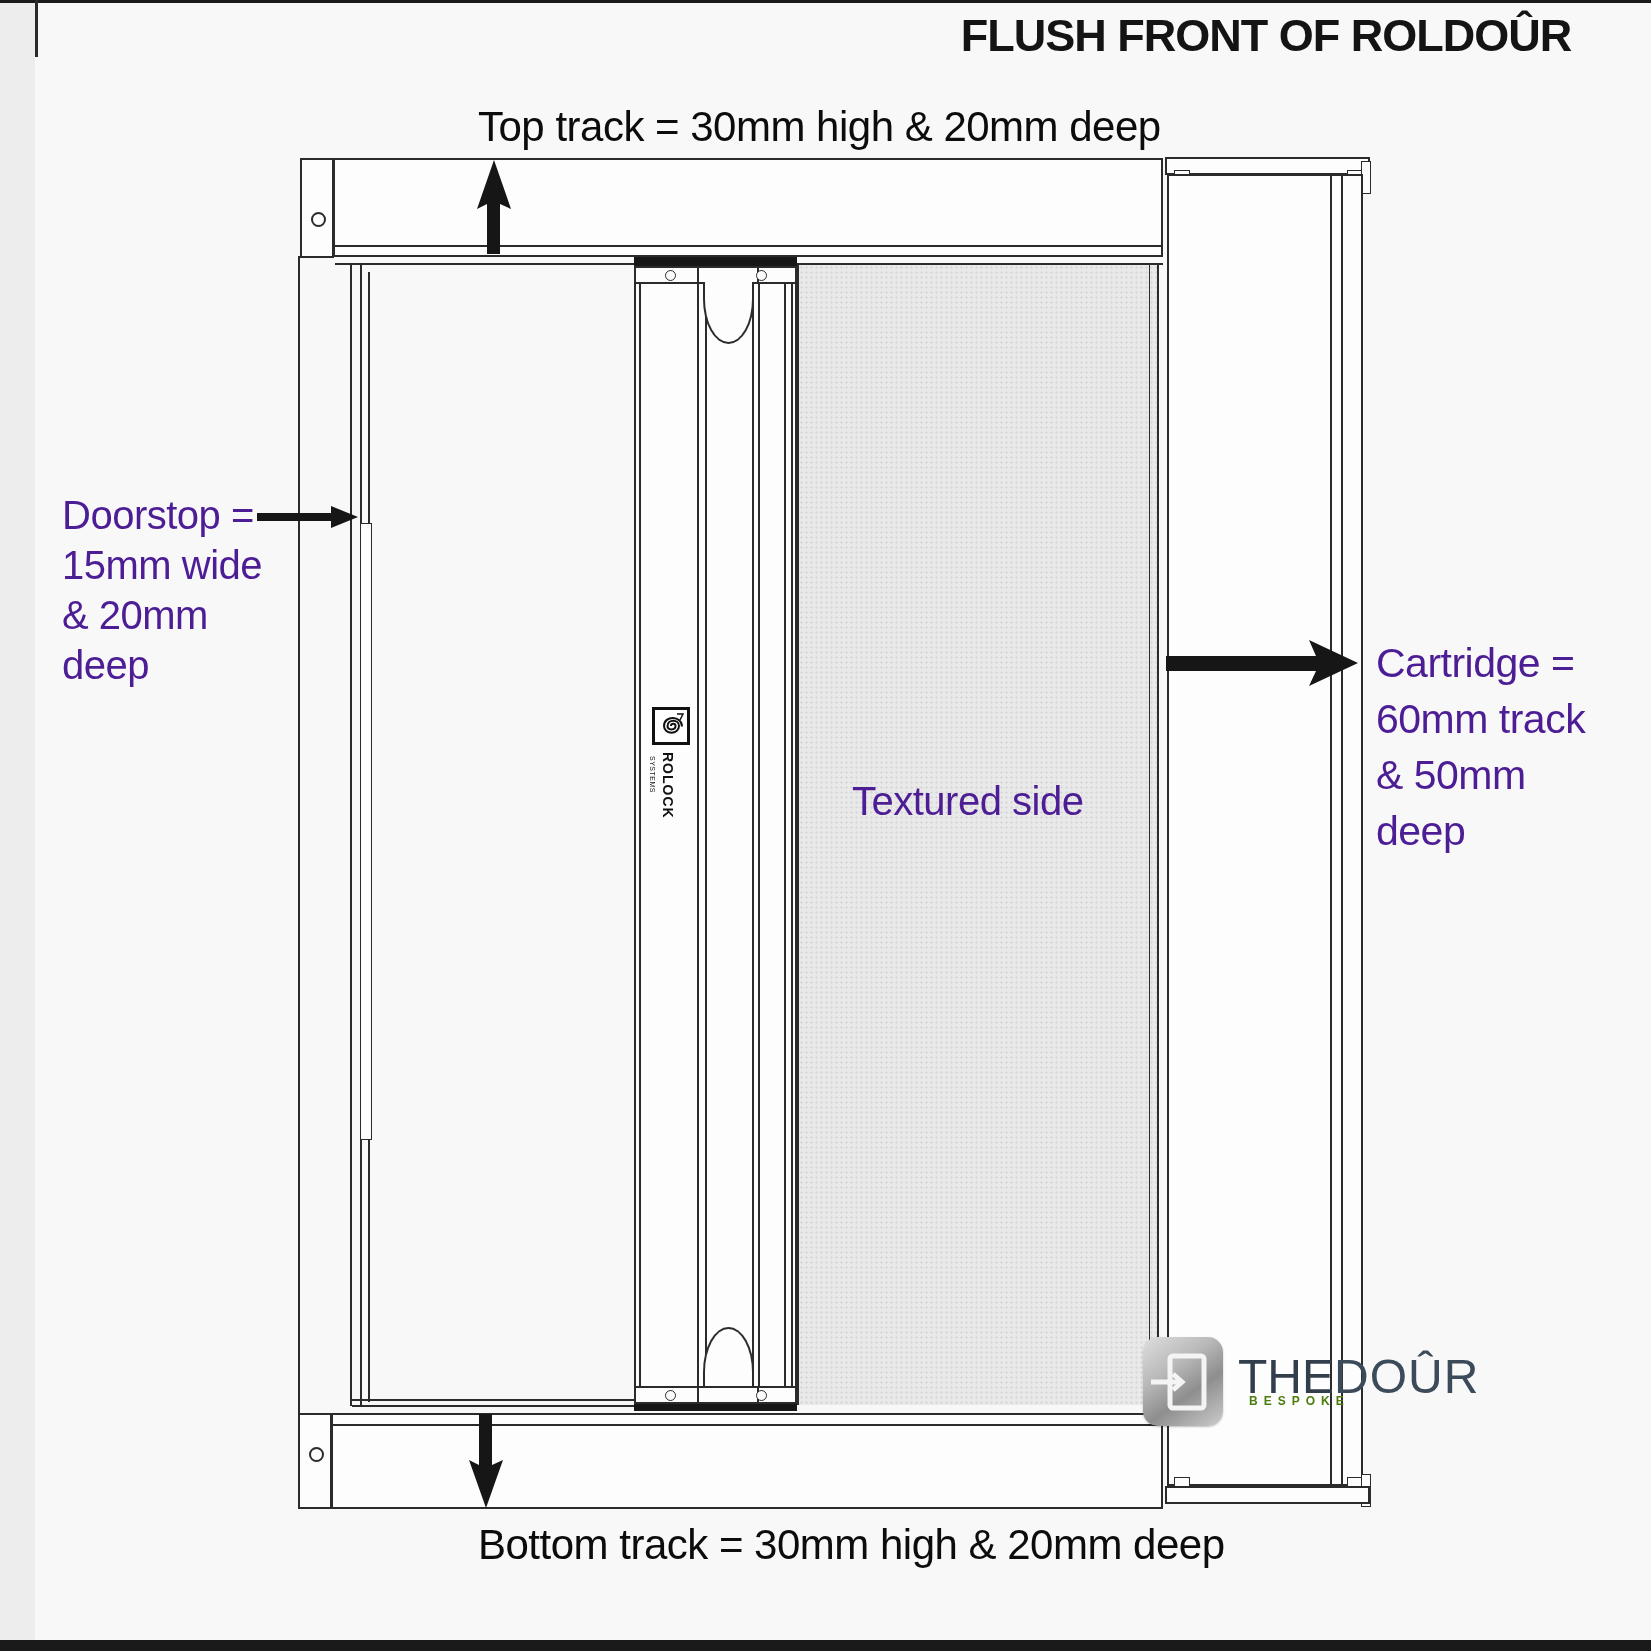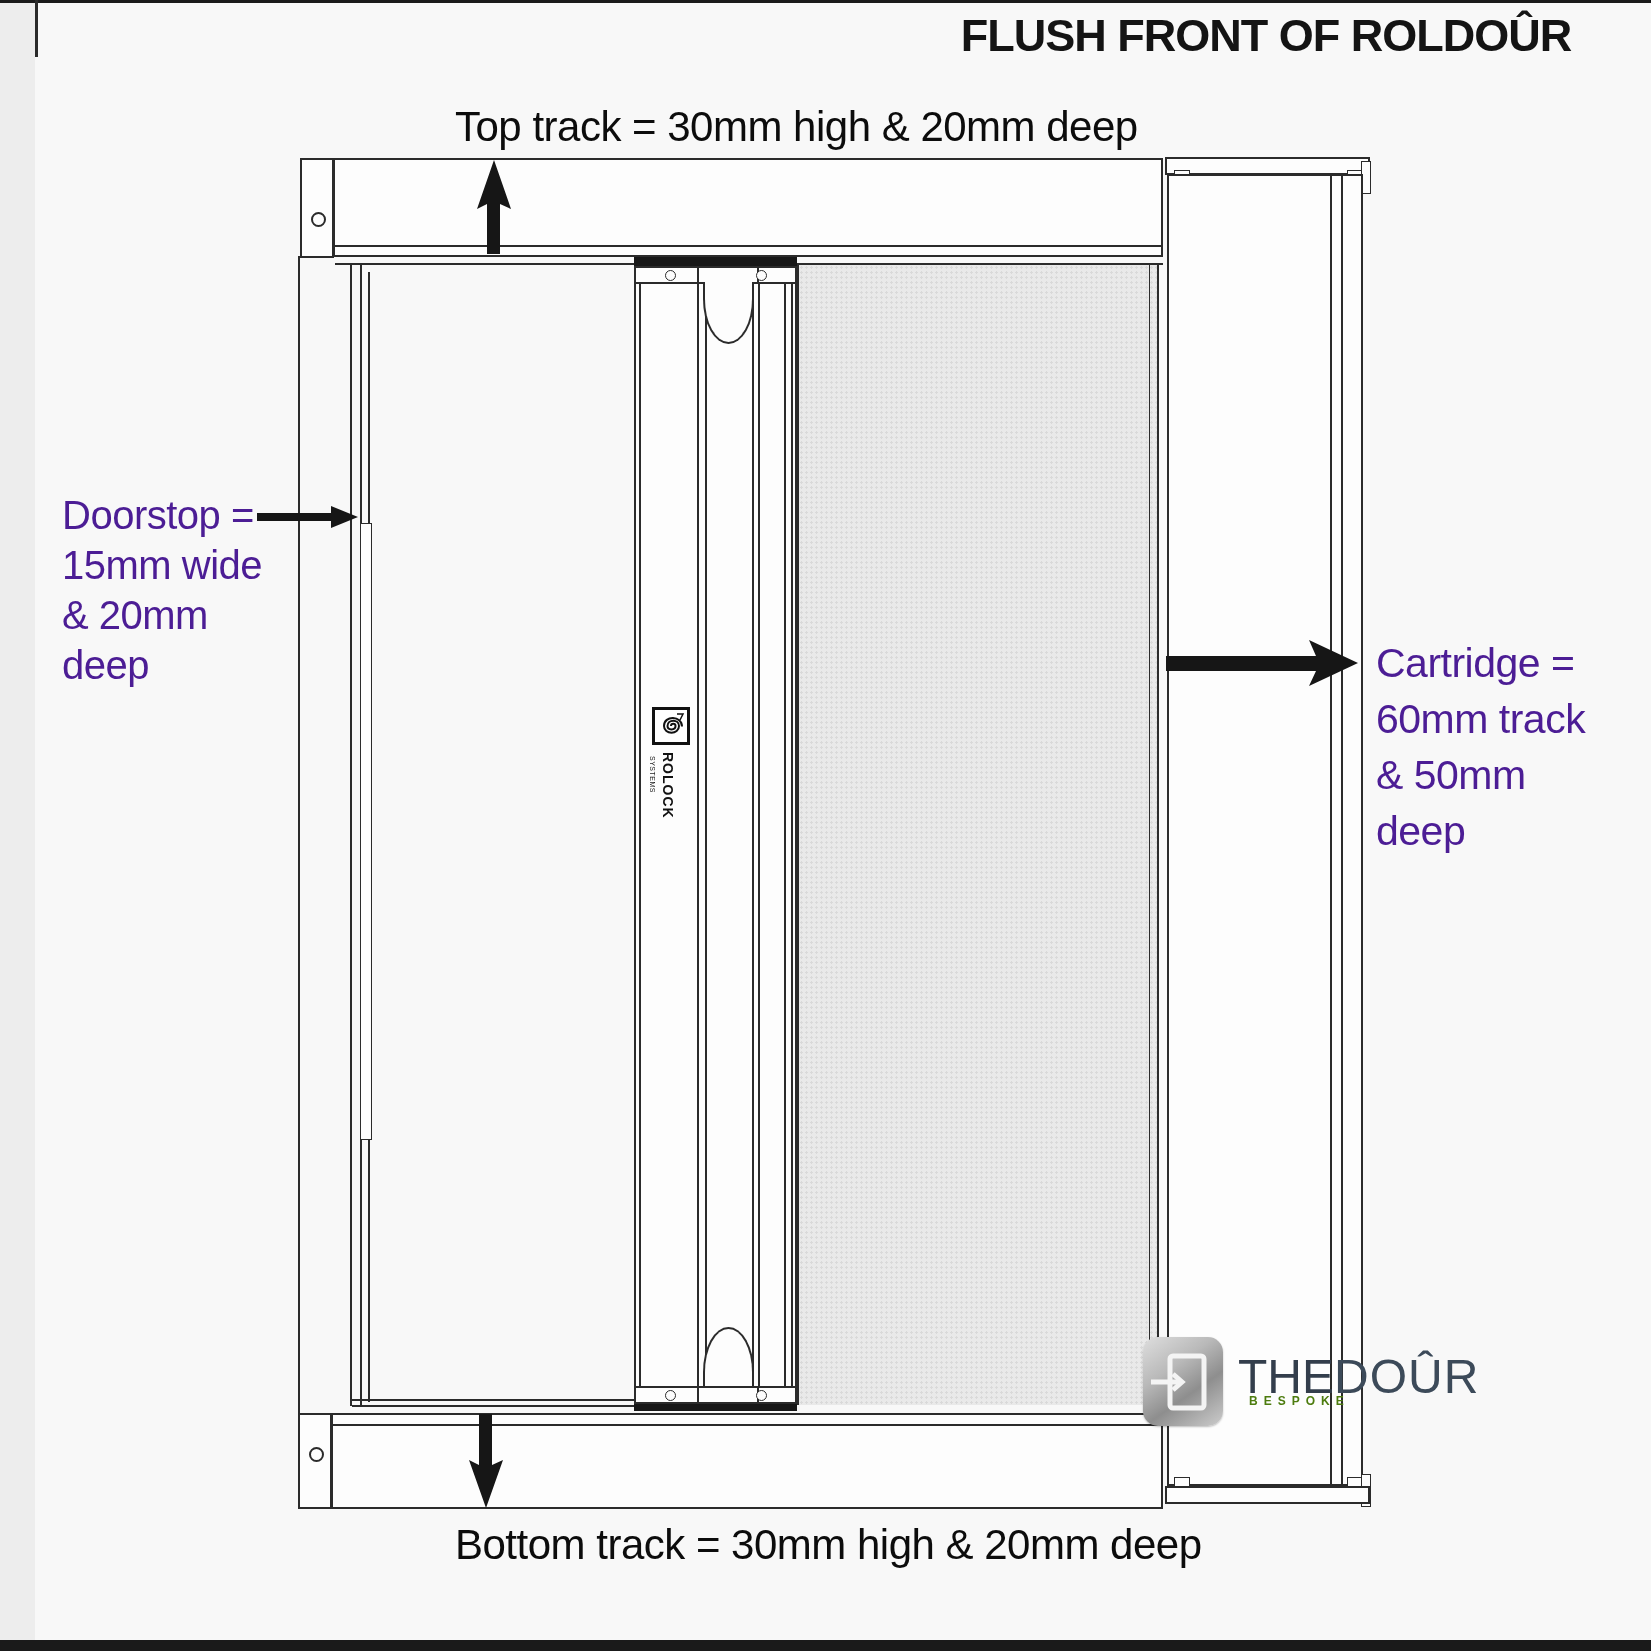--- a/index.html
+++ b/index.html
@@ -7,21 +7,21 @@
     width:1651px;height:1651px;position:relative;overflow:hidden;
     background:#f8f8f8;
     font-family:"Liberation Sans", sans-serif;
     color:#0e0e0e;
   }
   .abs{position:absolute;}
   .ln{position:absolute;background:#2b2b2b;}
   .box{position:absolute;background:#fdfdfd;border:2px solid #2b2b2b;box-sizing:border-box;}
   .thinbox{position:absolute;background:#fdfdfd;border:1.5px solid #2b2b2b;box-sizing:border-box;}
   .circle{position:absolute;border:2px solid #2b2b2b;border-radius:50%;background:#fdfdfd;box-sizing:border-box;}
-  .label{position:absolute;color:#0c0c0c;font-size:42px;letter-spacing:-0.5px;white-space:nowrap;}
+  .label{position:absolute;color:#0c0c0c;font-size:42px;letter-spacing:-0.5px;white-space:nowrap;margin-left:23px;}
   .label-multi{position:absolute;color:#4c1d95;font-size:40px;line-height:50px;letter-spacing:-0.5px;white-space:nowrap;}
   .label-multi div{white-space:nowrap;}
   .title{
     position:absolute;left:930px;top:10px;width:672px;text-align:center;
     font-size:45px;font-weight:700;letter-spacing:-1px;color:#141414;white-space:nowrap;
   }
   svg.overlay{position:absolute;left:0;top:0;pointer-events:none;}
   .fabric{
     position:absolute;box-sizing:border-box;
     background-color:#e9e9e9;
@@ -165,20 +165,21 @@
 </div>
 
 <div class="label-multi" style="left:1376px;top:635px;font-size:41px;line-height:56px;">
   <div>Cartridge =</div>
   <div>60mm track</div>
   <div>&amp; 50mm</div>
   <div>deep</div>
 </div>
 
 <div class="label-multi" style="left:852px;top:775px;line-height:52px;">
+  <div>Textured side</div>
 </div>
 
 <div class="brand-icon">
   <svg width="80" height="89" viewBox="0 0 80 89">
     <rect x="27" y="19" width="34" height="52" rx="3" fill="none" stroke="#f4f4f4" stroke-width="5"></rect>
     <line x1="8" y1="45" x2="38" y2="45" stroke="#f4f4f4" stroke-width="5"></line>
     <polyline points="30,37 39,45 30,53" fill="none" stroke="#f4f4f4" stroke-width="5"></polyline>
   </svg>
 </div>
 <div class="brand-word">

